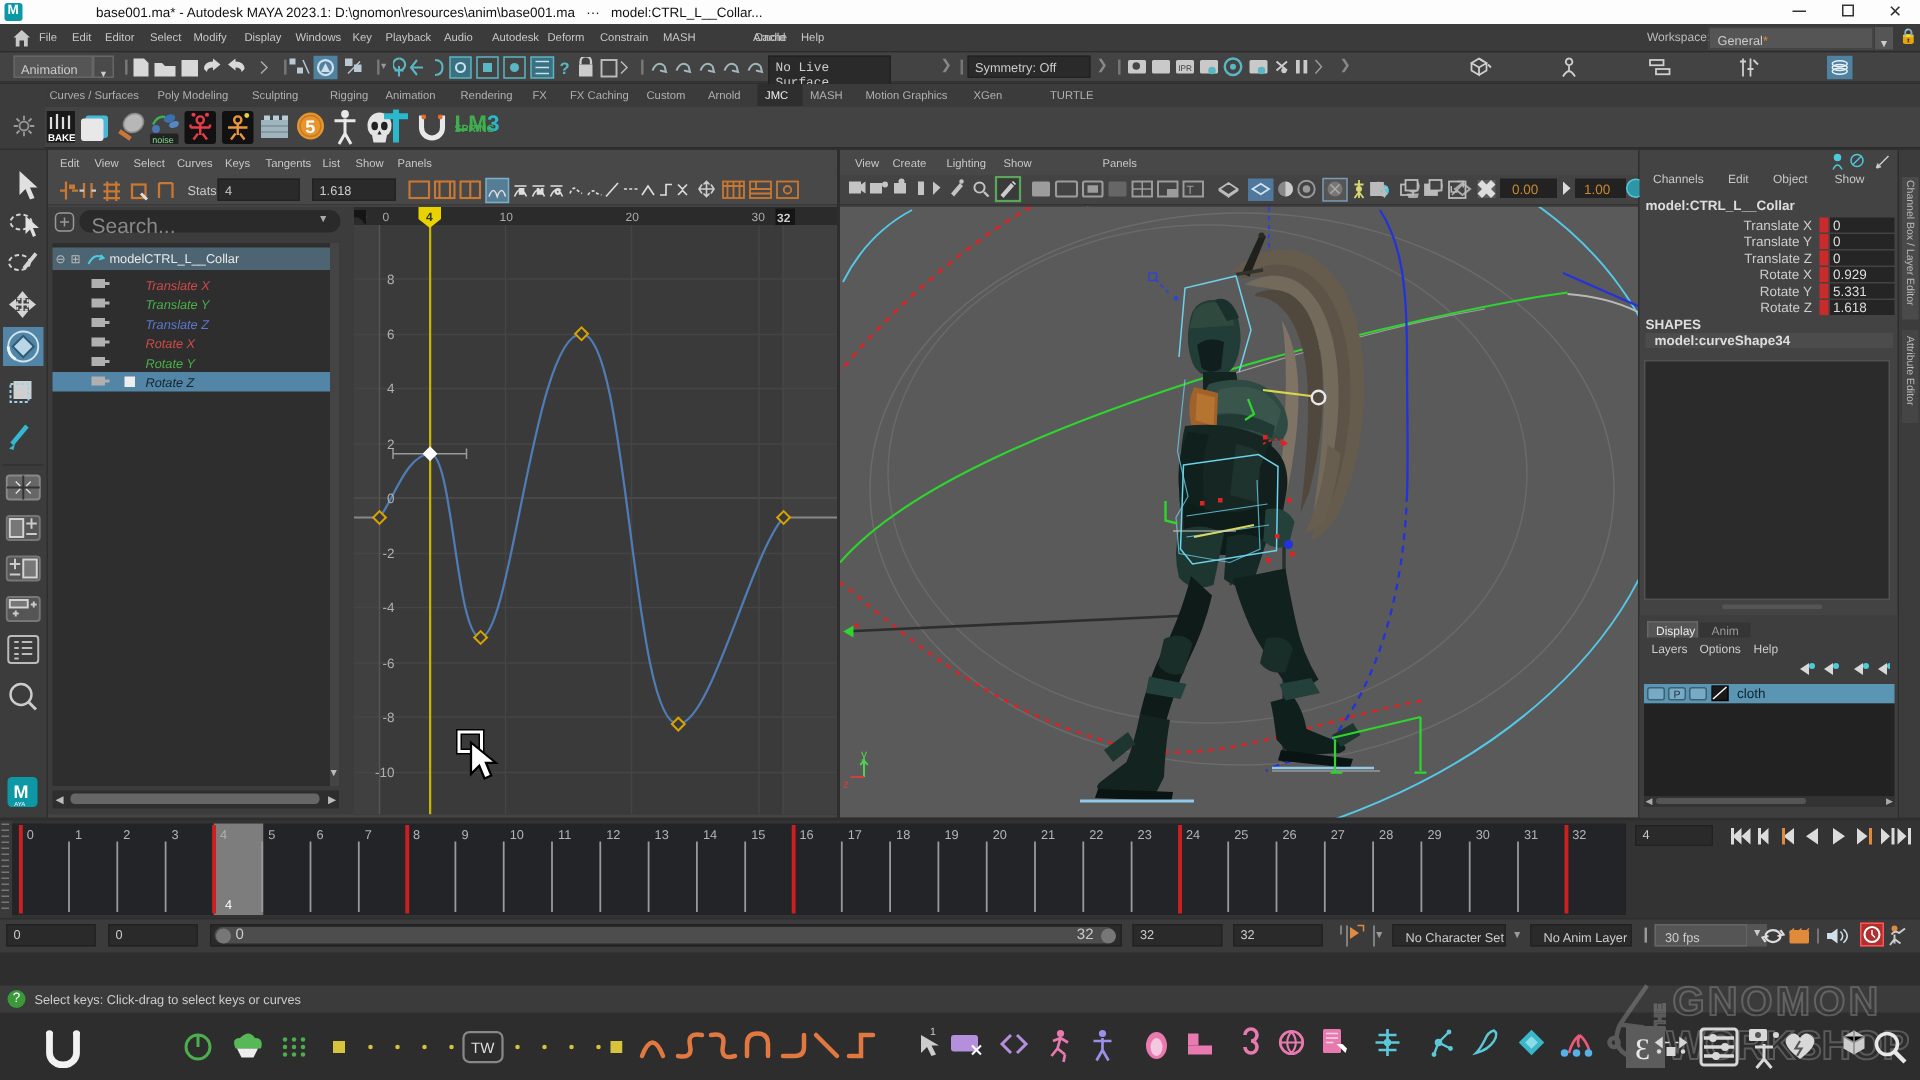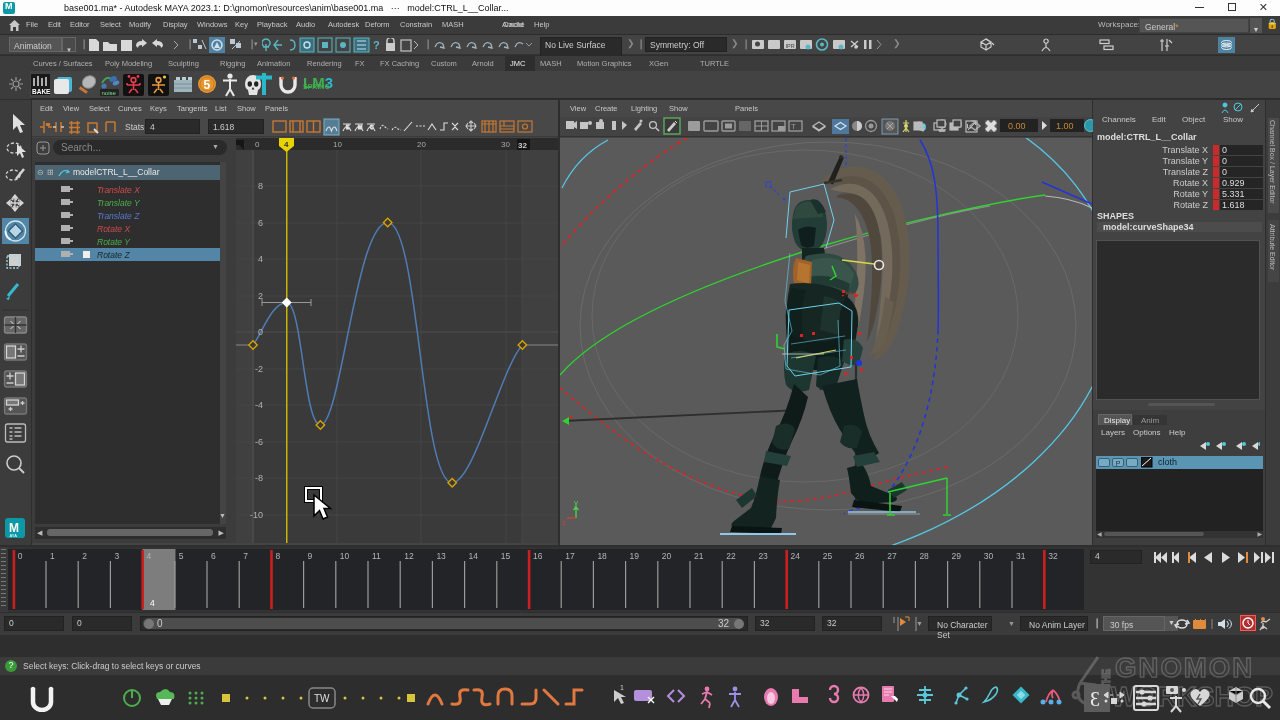--- a/index.html
+++ b/index.html
@@ -146,21 +146,21 @@
       <g fill="none" stroke="#9fb6bd" stroke-width="1.3">
         <path d="M3 10 q3 -7 8 -3 M11 7 l1 4 -4 -1"></path>
         <path d="M19 10 q3 -7 8 -3 M27 7 l1 4 -4 -1"></path>
         <path d="M35 10 q3 -7 8 -3 M43 7 l1 4 -4 -1"></path>
         <path d="M51 10 q3 -7 8 -3 M59 7 l1 4 -4 -1"></path>
         <path d="M67 10 q3 -7 8 -3 M75 7 l1 4 -4 -1"></path>
         <path d="M83 10 q3 -7 8 -3"></path>
       </g>
       <path d="M94 6 l3 3 3 -3" fill="none" stroke="#999"></path>
     </svg>
-    <div class="fld" style="left:540px;top:2px;width:82px;height:26px;">
+    <div class="fld" style="left:512px;top:2px;width:82px;height:26px;font-family:Liberation Mono, monospace;">
         <span style="position:absolute;left:4px;top:2px;font-size:8.5px;">No Live Surface</span>
       </div>
     <span class="abs" style="left:627px;top:3px;color:#888;font-size:9px;">❯</span>
     <span class="abs" style="left:637px;top:3px;color:#777;font-size:10px;">❙</span>
     <div class="fld" style="left:645px;top:2px;width:82px;height:15px;">
         <span style="position:absolute;left:4px;top:2px;font-size:8.5px;">Symmetry: Off</span>
       </div>
     <span class="abs" style="left:731px;top:3px;color:#888;font-size:9px;">❯</span>
     <span class="abs" style="left:742px;top:3px;color:#777;font-size:10px;">❙</span>
     <svg class="abs" style="left:752px;top:2px" width="130" height="16" viewBox="0 0 130 16">
@@ -455,21 +455,21 @@
     </div>
 
     <div class="abs" style="left:0;top:38px;width:204px;height:405px;background:#3c3c3c;">
       <svg class="abs" style="left:4px;top:3px" width="14" height="14" viewBox="0 0 14 14">
           <g fill="none" stroke="#999">
             <rect x="1" y="1" width="12" height="12" rx="3"></rect>
             <path d="M4 7 h6 M7 4 v6"></path>
           </g>
         </svg>
       <div class="abs" style="left:21px;top:2px;width:174px;height:15px;background:#2a2a2a;border-radius:8px;">
-        <span style="position:absolute;left:8px;top:2px;font-size:10px;color:#888;text-align:right;">Search...</span>
+        <span style="position:absolute;left:8px;top:2px;font-size:14px;color:#888;text-align:right;">Search...</span>
         <span style="position:absolute;right:8px;top:3px;font-size:7px;color:#aaa;">▼</span>
       </div>
       <div class="abs" style="left:3px;top:24px;width:191px;height:362px;background:#2e2e2e;"></div>
 
       <div class="abs" style="left:3px;top:27px;width:185px;height:15px;background:#4d6572;">
         <span style="position:absolute;left:2px;top:3px;font-size:8px;color:#bbb;">⊖</span>
         <span style="position:absolute;left:12px;top:3px;font-size:8px;color:#bbb;">⊞</span>
         <svg style="position:absolute;left:23px;top:2px" width="12" height="12">
             <path d="M1 9 q4 -8 10 -4 M9 3 l2 2 -3 1" stroke="#4ec9dd" fill="none" stroke-width="1.3"></path>
           </svg>
@@ -1012,21 +1012,21 @@
     <div class="fld" style="left:822px;top:3px;width:60px;height:15px;">
         <span style="position:absolute;left:4px;top:1px;">32</span>
       </div>
     <svg class="abs" style="left:890px;top:2px" width="30" height="18" viewBox="0 0 30 18">
       <path d="M8 2 v14 M4 2 v6" stroke="#999"></path>
       <path d="M10 3 l6 4 -6 4 z" fill="#e08a3c"></path>
         <path d="M15 2 l4 0 0 4" stroke="#e08a3c" fill="none"></path>
       <path d="M26 2 v14" stroke="#999"></path>
     </svg>
     <span class="abs" style="left:916px;top:7px;font-size:7px;color:#999;">▼</span>
-    <div class="fld" style="left:928px;top:3px;width:64px;height:15px;">
+    <div class="fld" style="left:928px;top:3px;width:76px;height:15px;">
         <span style="position:absolute;left:8px;top:3px;">No Character Set</span>
       </div>
     <span class="abs" style="left:1008px;top:7px;font-size:7px;color:#999;">▼</span>
     <div class="fld" style="left:1020px;top:3px;width:68px;height:15px;">
         <span style="position:absolute;left:8px;top:3px;">No Anim Layer</span>
       </div>
     <span class="abs" style="left:1093px;top:4px;color:#999;font-size:10px;">❙</span>
     <div class="abs" style="left:1103px;top:3px;width:62px;height:15px;background:#555;border:1px solid #666;">
       <span style="position:absolute;left:6px;top:3px;font-size:8.5px;color:#ccc;">30 fps</span>
       </div>

